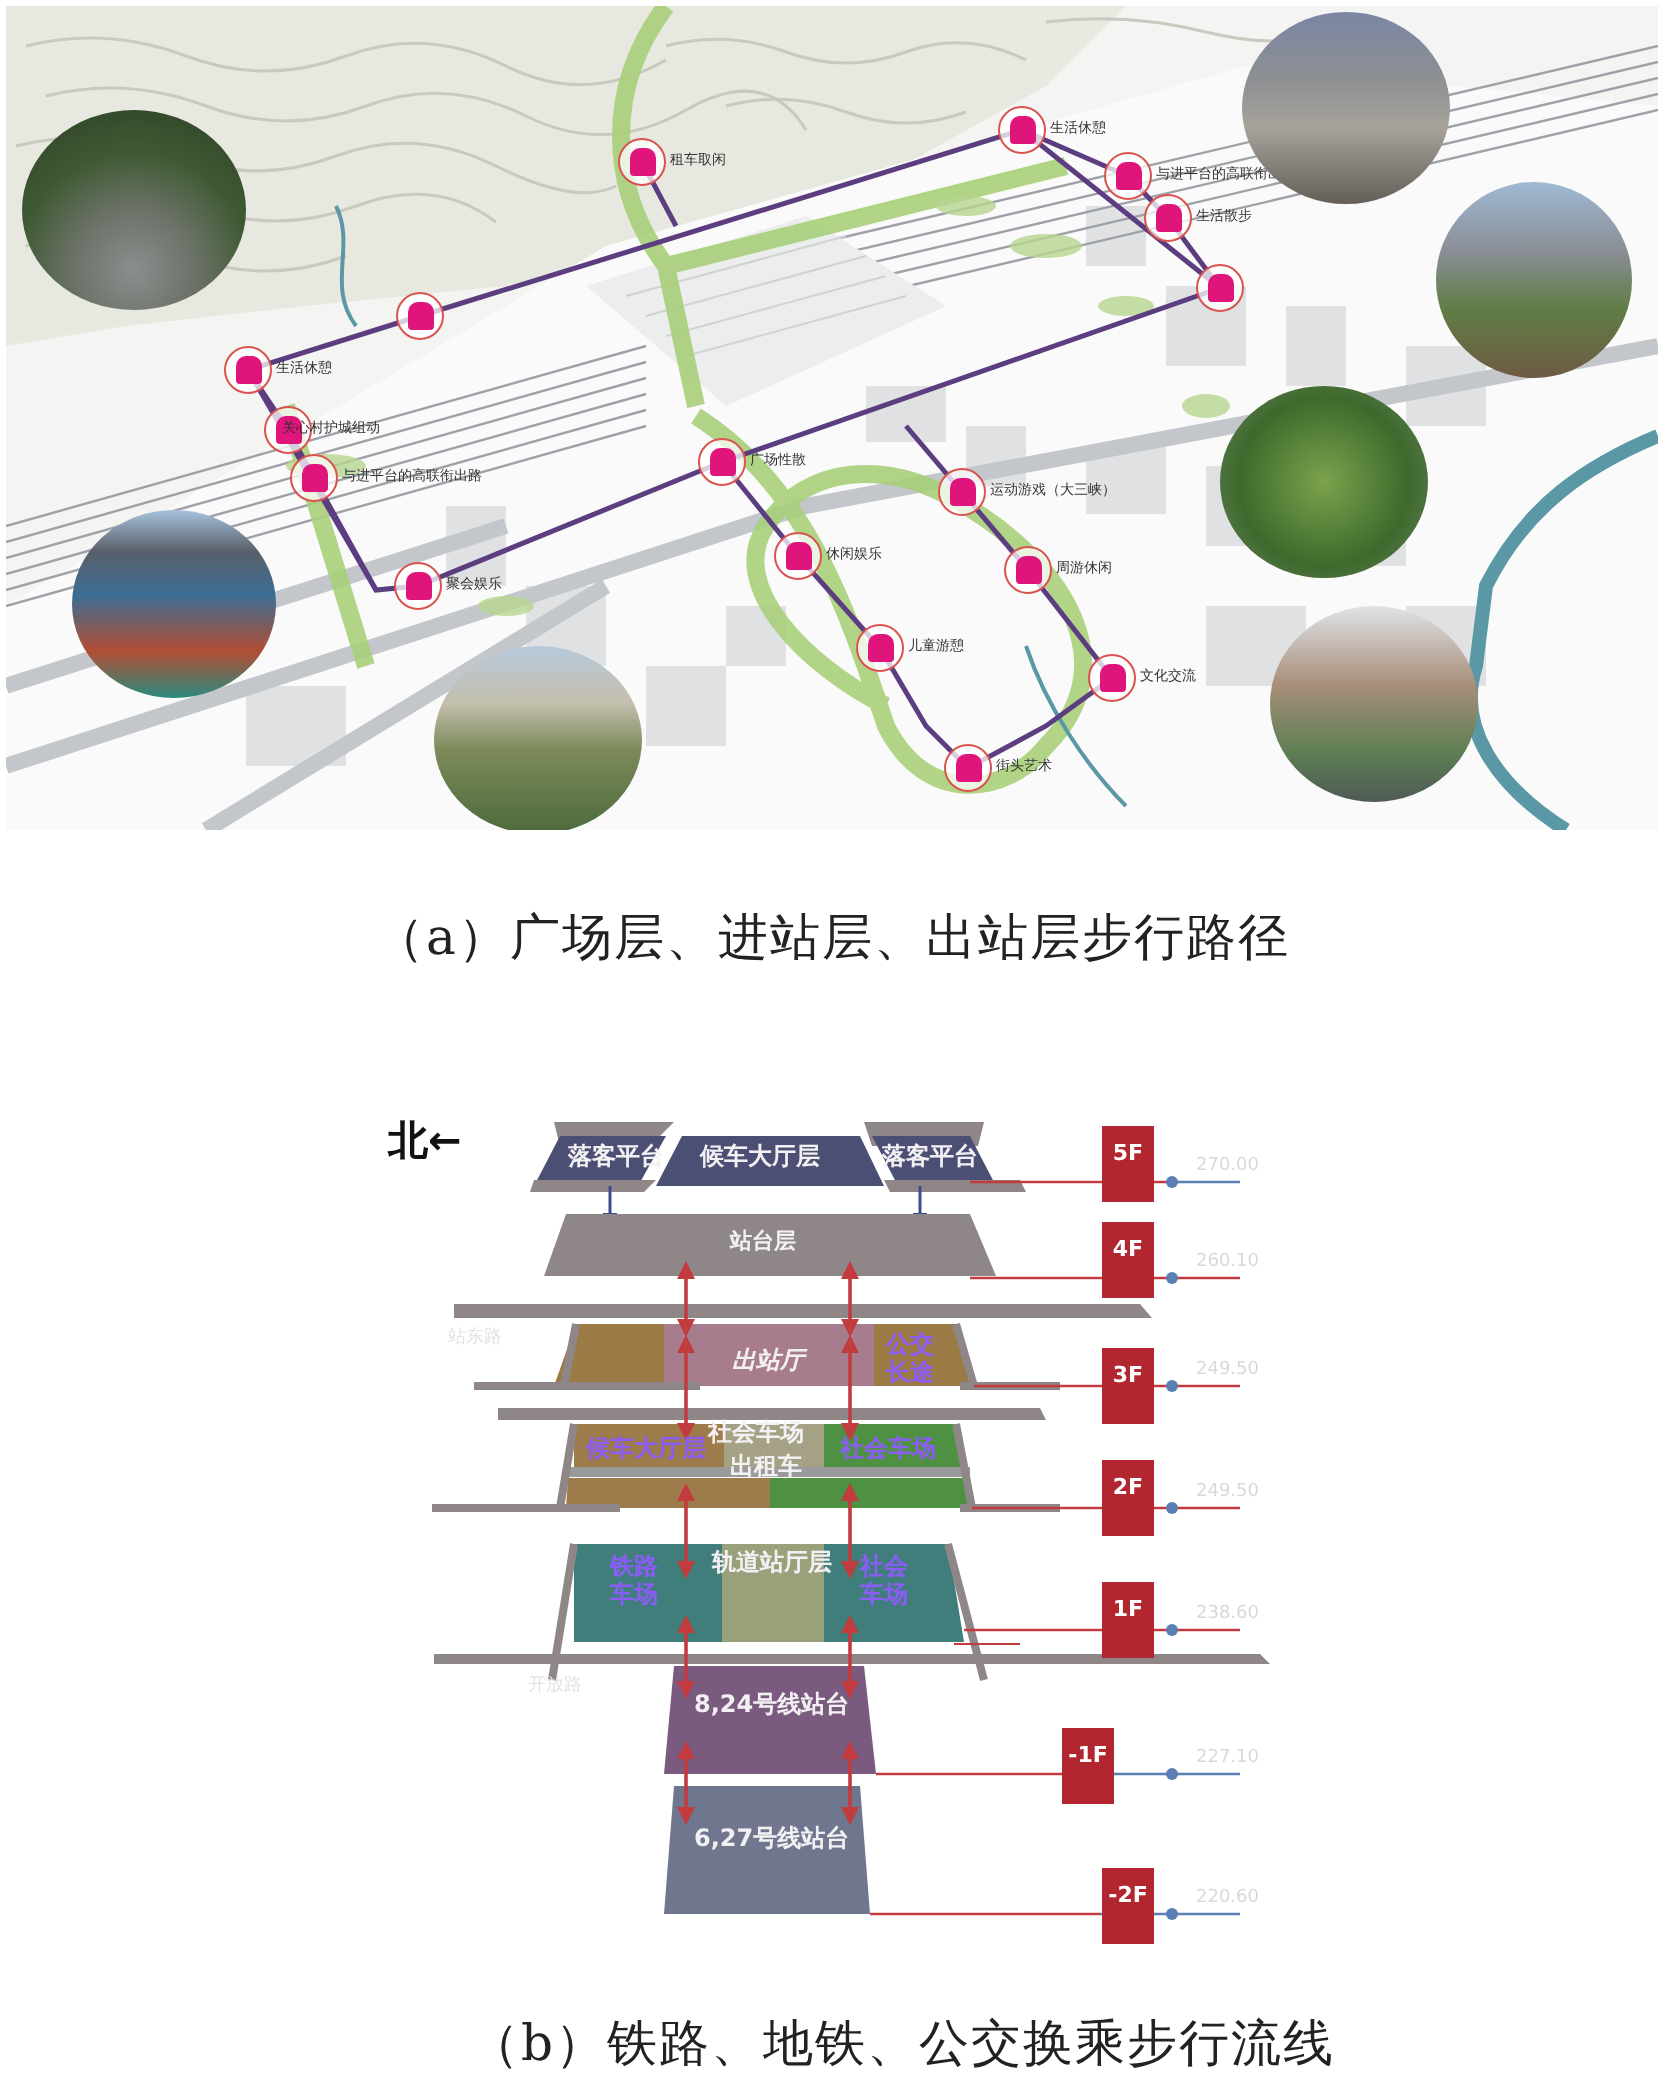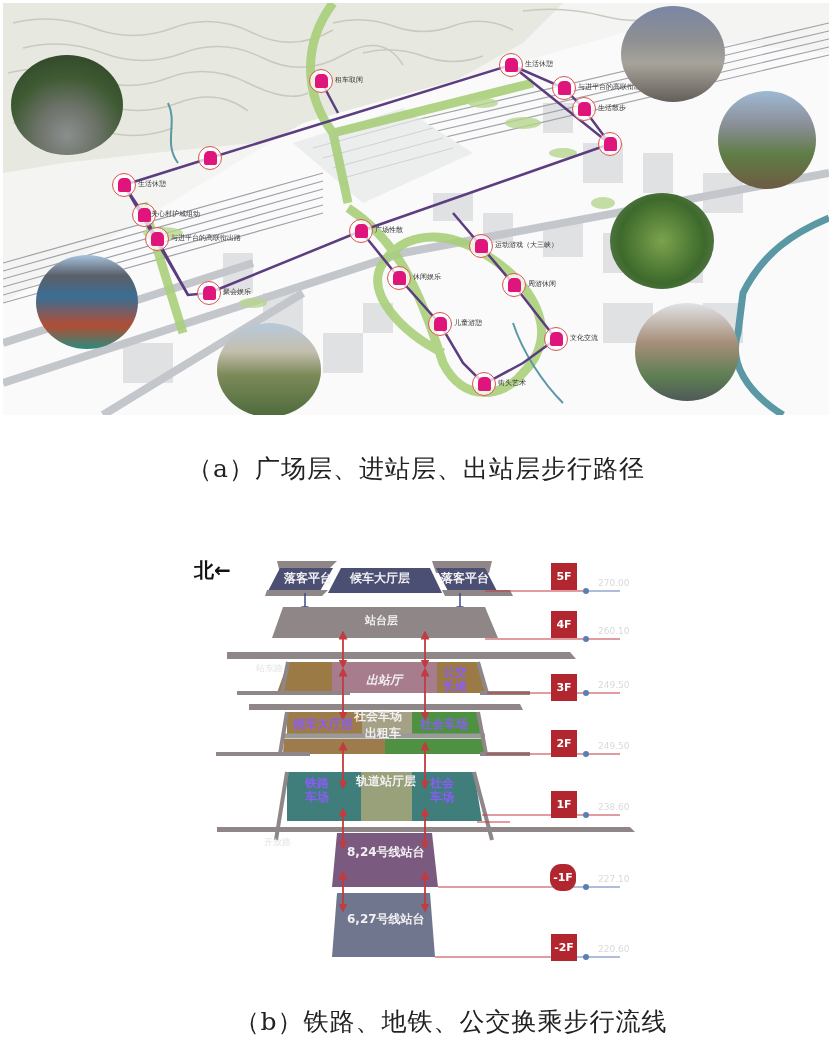--- a/index.html
+++ b/index.html
@@ -14,21 +14,21 @@
 
     .caption { position: absolute; left: 0; width: 832px; text-align: center;
       font-family: "DejaVu Serif", serif; font-size: 25px; color: #222; letter-spacing: 1px; }
 
     
     #section { position: absolute; left: 180px; top: 540px; width: 470px; height: 445px; }
     .north { position: absolute; left: 14px; top: 17px; font-size: 20px; font-weight: bold; color: #111; }
     .lbl { position: absolute; font-size: 12px; font-weight: bold; text-align: center; line-height: 1.15; white-space: nowrap; }
     .lbl.w { color: #f3f0f3; }
     .lbl.d { color: #8b5cf6; }
-    .fl { position: absolute; width: 26px; height: 27px; background: #b1262f; color: #fff; font-size: 11px;
+    .fl { position: absolute; width: 26px; height: 38px; background: #b1262f; color: #fff; font-size: 11px;
       font-weight: bold; text-align: center; line-height: 27px; }
     .elev { position: absolute; font-size: 9px; color: #d9d9d9; }
     .side { position: absolute; font-size: 9px; color: #e3e3e3; }
   </style>
 </head>
 <body>
 
 <div id="map">
   <svg width="826" height="412" viewBox="0 0 826 412">
 
@@ -143,21 +143,21 @@
       <div style="position: absolute; left: 195px; top: 143px; width: 24px; height: 24px; border-radius: 50%; border: 1.5px solid rgb(217, 83, 79); background: rgba(255, 255, 255, 0.75); display: flex; align-items: center; justify-content: center;">
         <div style="width: 13px; height: 14px; background: rgb(224, 21, 124); border-radius: 5px 5px 2px 2px;"></div>
       </div>
       <div style="position: absolute; left: 109px; top: 170px; width: 24px; height: 24px; border-radius: 50%; border: 1.5px solid rgb(217, 83, 79); background: rgba(255, 255, 255, 0.75); display: flex; align-items: center; justify-content: center;">
         <div style="width: 13px; height: 14px; background: rgb(224, 21, 124); border-radius: 5px 5px 2px 2px;"></div>
       </div>
       <div class="node-label" style="left: 135px; top: 178px;">生活休憩</div>
       <div style="position: absolute; left: 129px; top: 200px; width: 24px; height: 24px; border-radius: 50%; border: 1.5px solid rgb(217, 83, 79); background: rgba(255, 255, 255, 0.75); display: flex; align-items: center; justify-content: center;">
         <div style="width: 13px; height: 14px; background: rgb(224, 21, 124); border-radius: 5px 5px 2px 2px;"></div>
       </div>
-      <div class="node-label" style="left: 148px; top: 208px; text-align: center;">关心村护城组动</div>
+      <div class="node-label" style="left: 138px; top: 208px; text-align: center;">关心村护城组动</div>
       <div style="position: absolute; left: 142px; top: 224px; width: 24px; height: 24px; border-radius: 50%; border: 1.5px solid rgb(217, 83, 79); background: rgba(255, 255, 255, 0.75); display: flex; align-items: center; justify-content: center;">
         <div style="width: 13px; height: 14px; background: rgb(224, 21, 124); border-radius: 5px 5px 2px 2px;"></div>
       </div>
       <div class="node-label" style="left: 168px; top: 232px;">与进平台的高联衔出路</div>
       <div style="position: absolute; left: 194px; top: 278px; width: 24px; height: 24px; border-radius: 50%; border: 1.5px solid rgb(217, 83, 79); background: rgba(255, 255, 255, 0.75); display: flex; align-items: center; justify-content: center;">
         <div style="width: 13px; height: 14px; background: rgb(224, 21, 124); border-radius: 5px 5px 2px 2px;"></div>
       </div>
       <div class="node-label" style="left: 220px; top: 286px;">聚会娱乐</div>
       <div style="position: absolute; left: 346px; top: 216px; width: 24px; height: 24px; border-radius: 50%; border: 1.5px solid rgb(217, 83, 79); background: rgba(255, 255, 255, 0.75); display: flex; align-items: center; justify-content: center;">
         <div style="width: 13px; height: 14px; background: rgb(224, 21, 124); border-radius: 5px 5px 2px 2px;"></div>
@@ -315,28 +315,28 @@
   <div class="lbl d" style="left:250px;top:237px;white-space:pre;">社会
 车场</div>
   <div class="lbl w" style="left:167px;top:306px;">8,24号线站台</div>
   <div class="lbl w" style="left:167px;top:373px;">6,27号线站台</div>
 
   <div class="fl" style="left:371px;top:23px;">5F</div>
   <div class="fl" style="left:371px;top:71px;">4F</div>
   <div class="fl" style="left:371px;top:134px;">3F</div>
   <div class="fl" style="left:371px;top:190px;">2F</div>
   <div class="fl" style="left:371px;top:251px;">1F</div>
-  <div class="fl" style="left:370px;top:324px;border-radius:11px;">-1F</div>
+  <div class="fl" style="left:351px;top:324px;">-1F</div>
   <div class="fl" style="left:371px;top:394px;">-2F</div>
 
   <div class="elev" style="left:418px;top:38px;">270.00</div>
   <div class="elev" style="left:418px;top:86px;">260.10</div>
   <div class="elev" style="left:418px;top:140px;">249.50</div>
   <div class="elev" style="left:418px;top:201px;">249.50</div>
   <div class="elev" style="left:418px;top:262px;">238.60</div>
   <div class="elev" style="left:418px;top:334px;">227.10</div>
   <div class="elev" style="left:418px;top:404px;">220.60</div>
 
-  <div class="side" style="left:44px;top:122px;margin-left:32px;">站东路</div>
+  <div class="side" style="left:44px;top:122px;">站东路</div>
   <div class="side" style="left:44px;top:296px;margin-left:40px;">开放路</div>
 </div>
 
 <div class="caption" style="top:1005px;margin-left:35px;">（b）铁路、地铁、公交换乘步行流线</div>
 
 </body></html>

